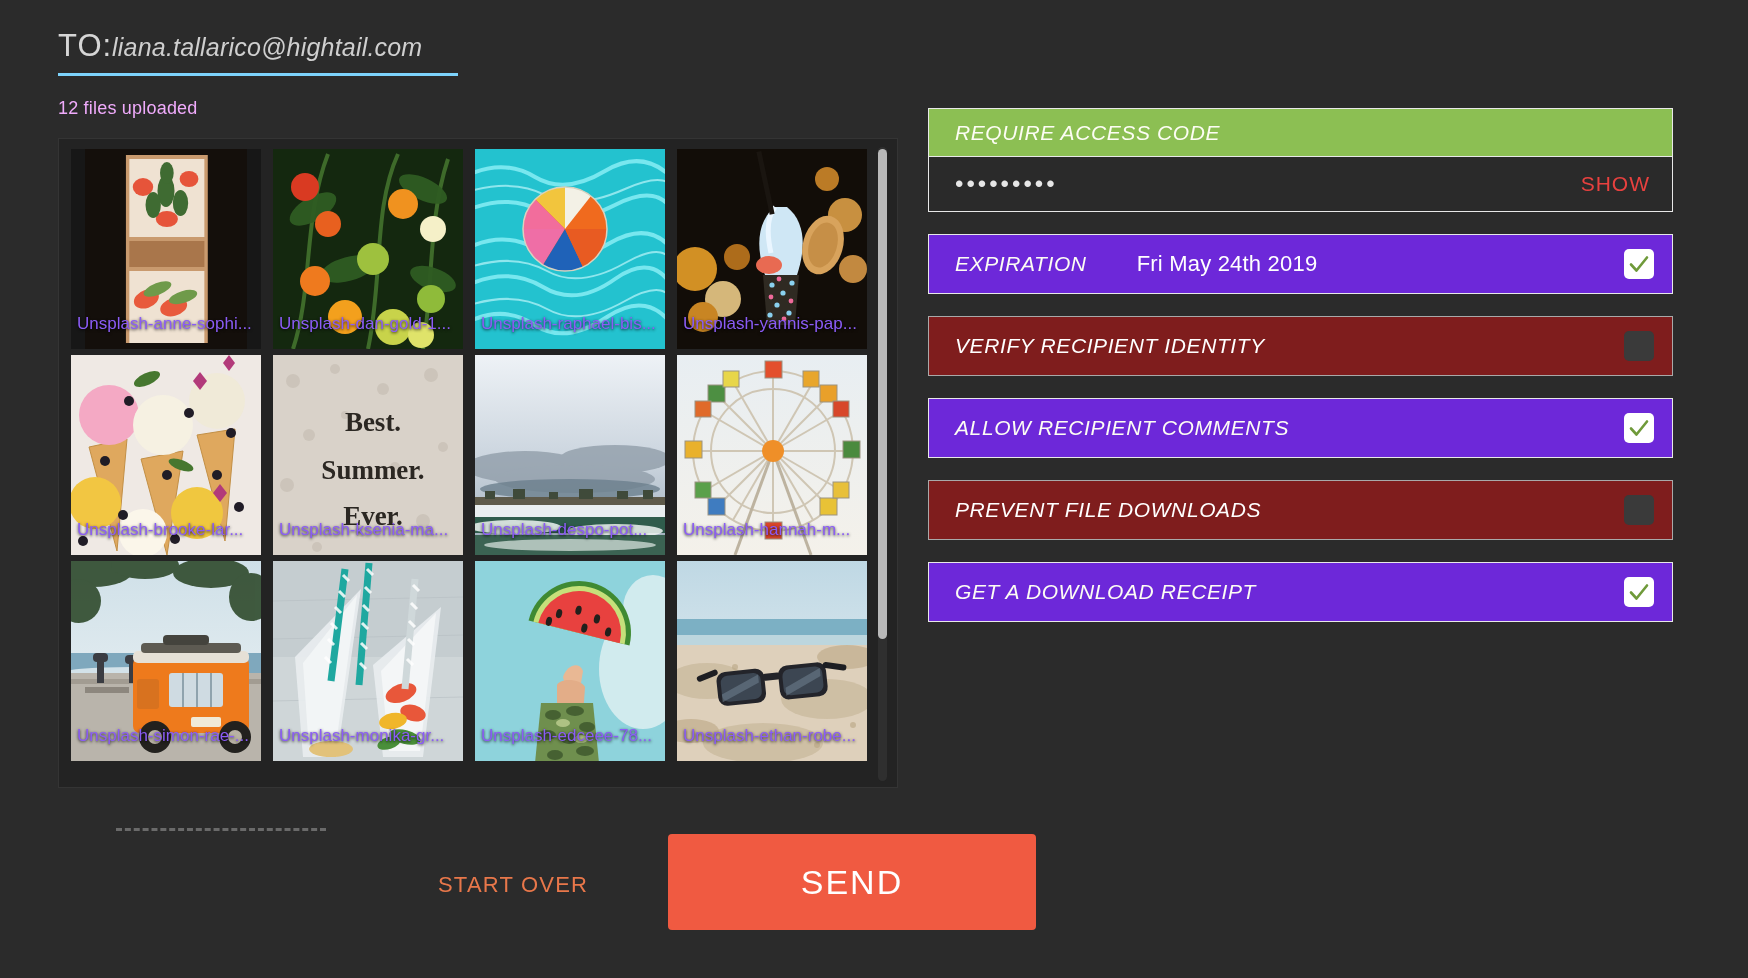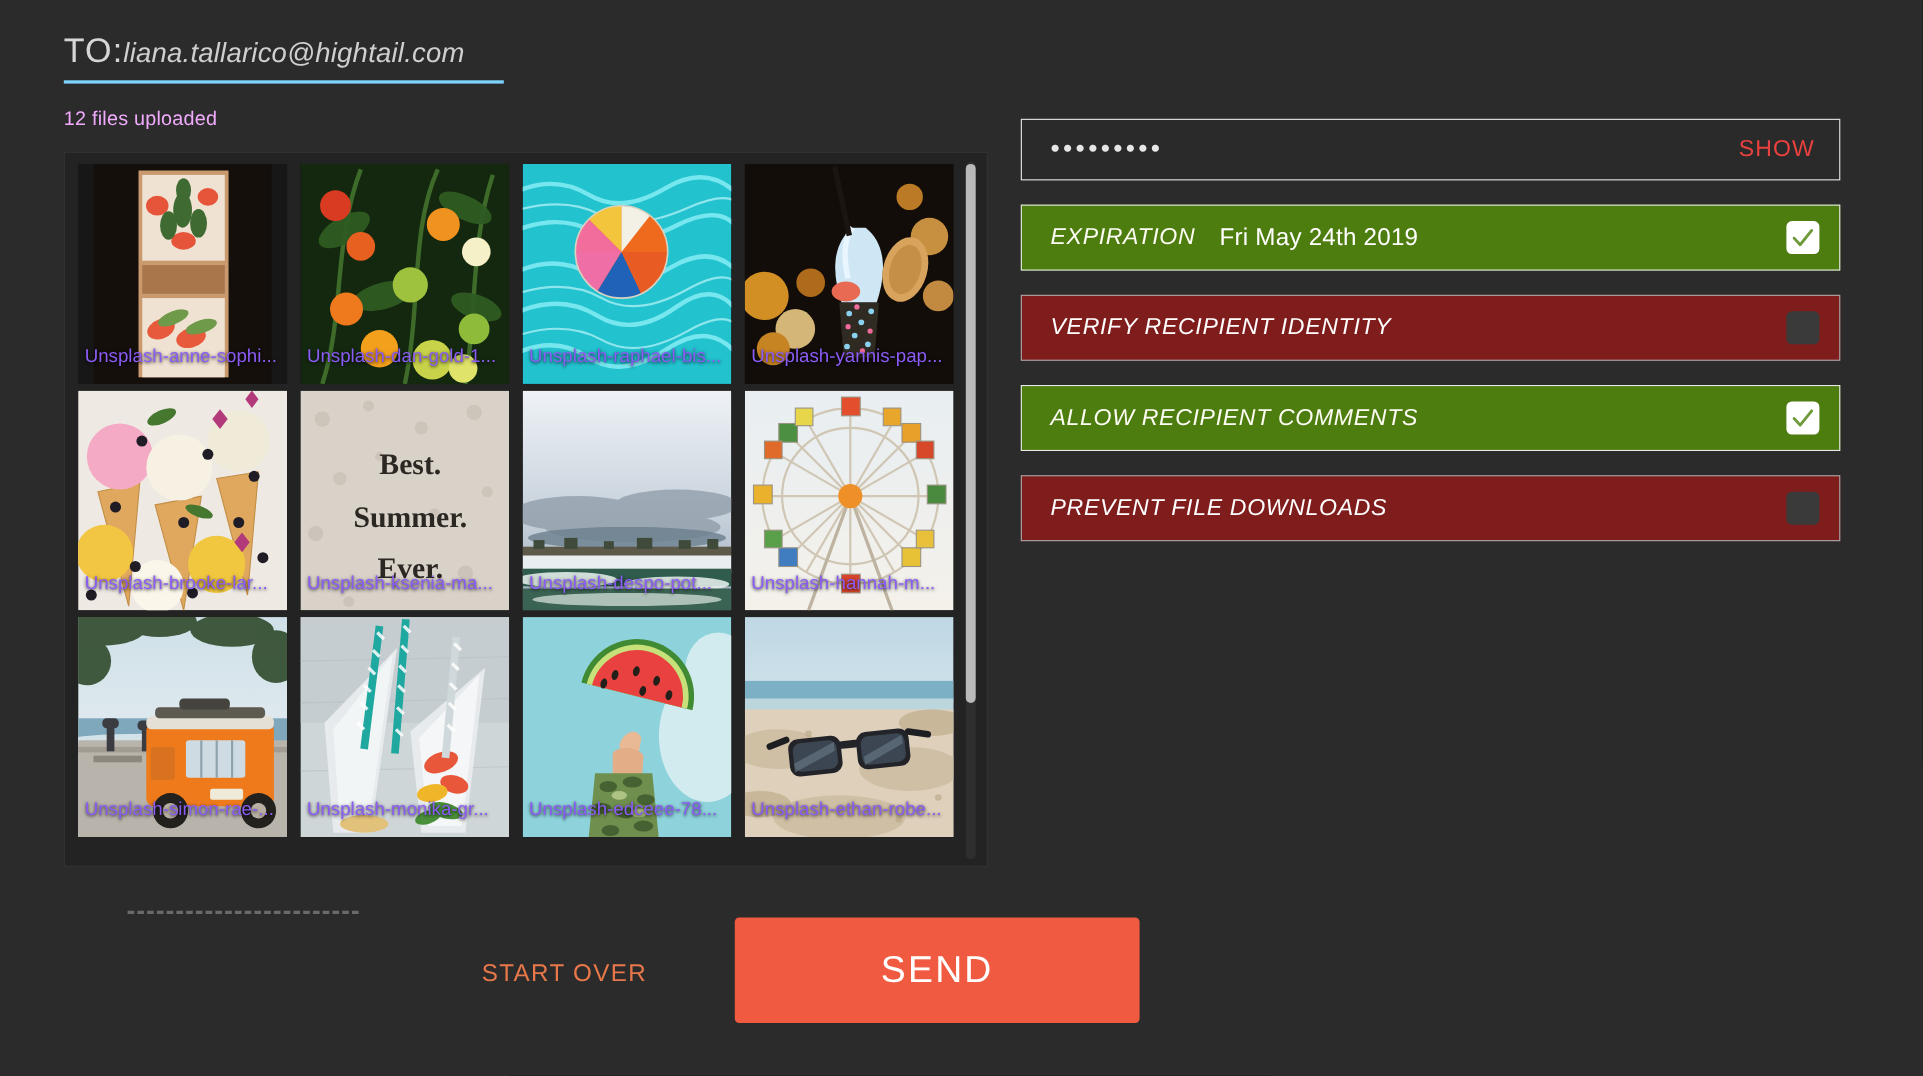--- a/index.html
+++ b/index.html
@@ -91,21 +91,21 @@
     width: 745px;
   }
   .opt {
     position: relative;
     width: 745px; height: 60px;
     border: 1px solid #cfcfcf;
     display: flex; align-items: center;
     padding: 0 16px 0 26px;
     margin-bottom: 22px;
   }
-  .opt.on { background: #4d7c0f; border-color: #e8e8e8; }
+  .opt.on { background: #6d28d9; border-color: #e8e8e8; gap: 28px; }
   .opt.off { background: #7f1d1d; border-color: #a9a9a9; }
   .opt-label {
     font-size: 21px; font-style: italic; letter-spacing: .6px;
     color: #ffffff; font-weight: 400;
   }
   .opt.on .opt-label { color: #fdfdf4; }
   .opt-value {
     margin-left: 22px;
     font-size: 22px; color: #ffffff; font-style: normal;
     letter-spacing: .2px;
@@ -664,20 +664,23 @@
         <div id="scrollbar-thumb"></div>
       </div>
     </div>
 
     <div id="dashed-zone"></div>
   </div>
 
   <div id="right-col">
 
     <div id="access-group">
+      <div id="access-head">
+        <span class="opt-label">REQUIRE ACCESS CODE</span>
+      </div>
       <div id="access-field">
         <span id="access-dots">•••••••••</span>
         <span id="access-show">SHOW</span>
       </div>
     </div>
 
     <div id="option-list">
         <div class="opt on">
           <span class="opt-label">EXPIRATION</span>
           <span class="opt-value">Fri May 24th 2019</span>
@@ -696,20 +699,28 @@
           <span class="chk checked">
             <svg viewBox="0 0 30 30">
               <path d="M7 15.5 L12.5 21.5 L23 8.5" fill="none" stroke="#6f9a3a" stroke-width="2.6" stroke-linecap="round" stroke-linejoin="round"></path>
             </svg>
           </span>
         </div>
         <div class="opt off">
           <span class="opt-label">PREVENT FILE DOWNLOADS</span>
           <span class="chk unchecked"></span>
         </div>
+        <div class="opt on">
+          <span class="opt-label">GET A DOWNLOAD RECEIPT</span>
+          <span class="chk checked">
+            <svg viewBox="0 0 30 30">
+              <path d="M7 15.5 L12.5 21.5 L23 8.5" fill="none" stroke="#6f9a3a" stroke-width="2.6" stroke-linecap="round" stroke-linejoin="round"></path>
+            </svg>
+          </span>
+        </div>
       </div>
   </div>
 
   <div id="footer">
     <div id="start-over">START OVER</div>
     <div id="send-btn">
       <span id="send-label">SEND</span>
     </div>
   </div>
 

